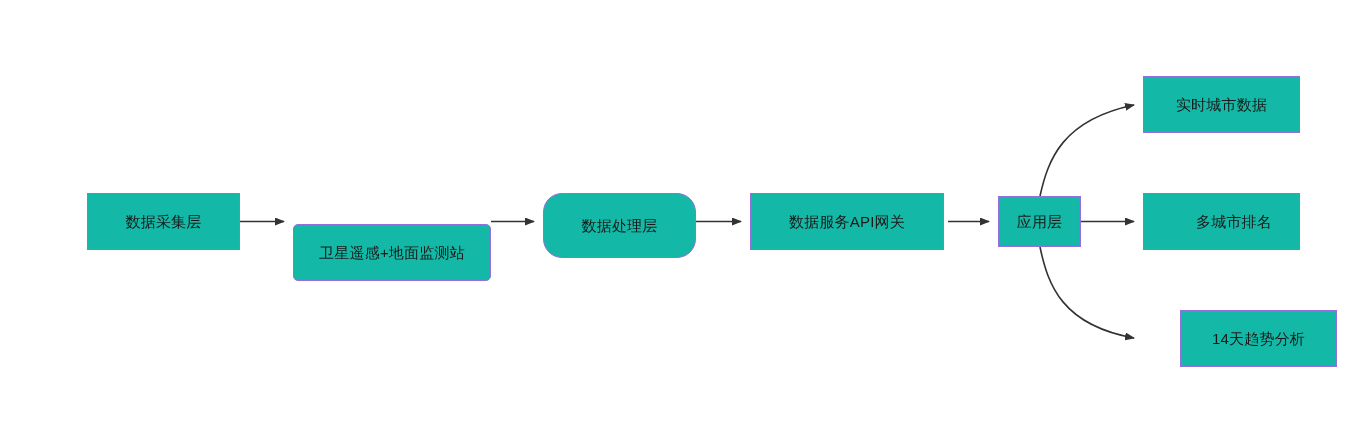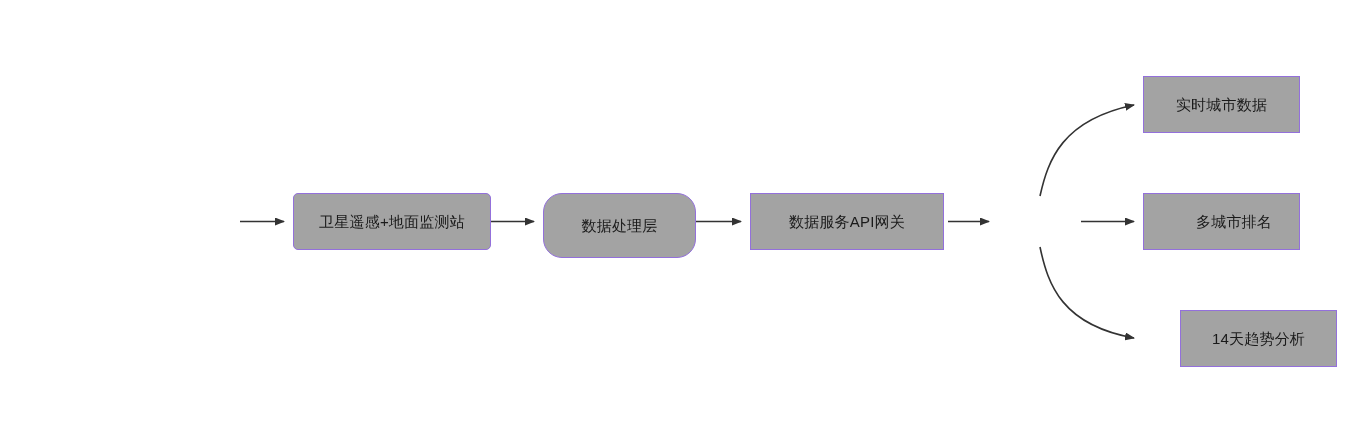--- a/index.html
+++ b/index.html
@@ -23,33 +23,34 @@
     position: absolute;
     left: 0;
     top: 0;
     width: 1352px;
     height: 432px;
     pointer-events: none;
   }
   .node {
     position: absolute;
     box-sizing: border-box;
-    background: #a3a3a3;
+    background: #14b8a6;
     border: 1px solid #9370DB;
     display: flex;
     align-items: center;
     justify-content: center;
     color: #1a1a1a;
     font-size: 15px;
     line-height: 1.2;
     white-space: nowrap;
     letter-spacing: 0.2px;
   }
   .node.rounded {
     border-radius: 5px;
+    margin-top: 31px;
   }
   
   .node.subroutine::before,
   .node.subroutine::after {
     content: "";
     position: absolute;
     top: -1px;
     bottom: -1px;
     width: 0;
     border-left: 1px solid #9370DB;
@@ -82,33 +83,39 @@
 
     <line x1="948" y1="221.5" x2="989" y2="221.5" stroke="#333333" stroke-width="1.6" marker-end="url(#arrowhead)"></line>
 
     <path d="M1040,196 C1048,160 1062,120 1134,105" fill="none" stroke="#333333" stroke-width="1.6" marker-end="url(#arrowhead)"></path>
 
     <line x1="1081" y1="221.5" x2="1134" y2="221.5" stroke="#333333" stroke-width="1.6" marker-end="url(#arrowhead)"></line>
 
     <path d="M1040,247 C1048,285 1062,325 1134,338" fill="none" stroke="#333333" stroke-width="1.6" marker-end="url(#arrowhead)"></path>
   </svg>
 
+  <div class="node" style="left:87px; top:193px; width:153px; height:57px;">
+    <span class="node-label">数据采集层</span>
+  </div>
 
   <div class="node rounded" style="left:293px; top:193px; width:198px; height:57px;">
     <span class="node-label">卫星遥感+地面监测站</span>
   </div>
 
   <div class="node" style="left:543px; top:193px; width:153px; height:65px;border-radius:19px;">
     <span class="node-label">数据处理层</span>
   </div>
 
   <div class="node" style="left:750px; top:193px; width:194px; height:57px;">
     <span class="node-label">数据服务API网关</span>
   </div>
 
+  <div class="node subroutine" style="left:998px; top:196px; width:83px; height:51px;">
+    <span class="node-label">应用层</span>
+  </div>
 
   <div class="node" style="left:1143px; top:76px; width:157px; height:57px;">
     <span class="node-label">实时城市数据</span>
   </div>
 
   <div class="node" style="left:1143px; top:193px; width:157px; height:57px;padding-left:25px;">
     <span class="node-label">多城市排名</span>
   </div>
 
   <div class="node" style="left:1143px; top:310px; width:157px; height:57px;margin-left:37px;">

